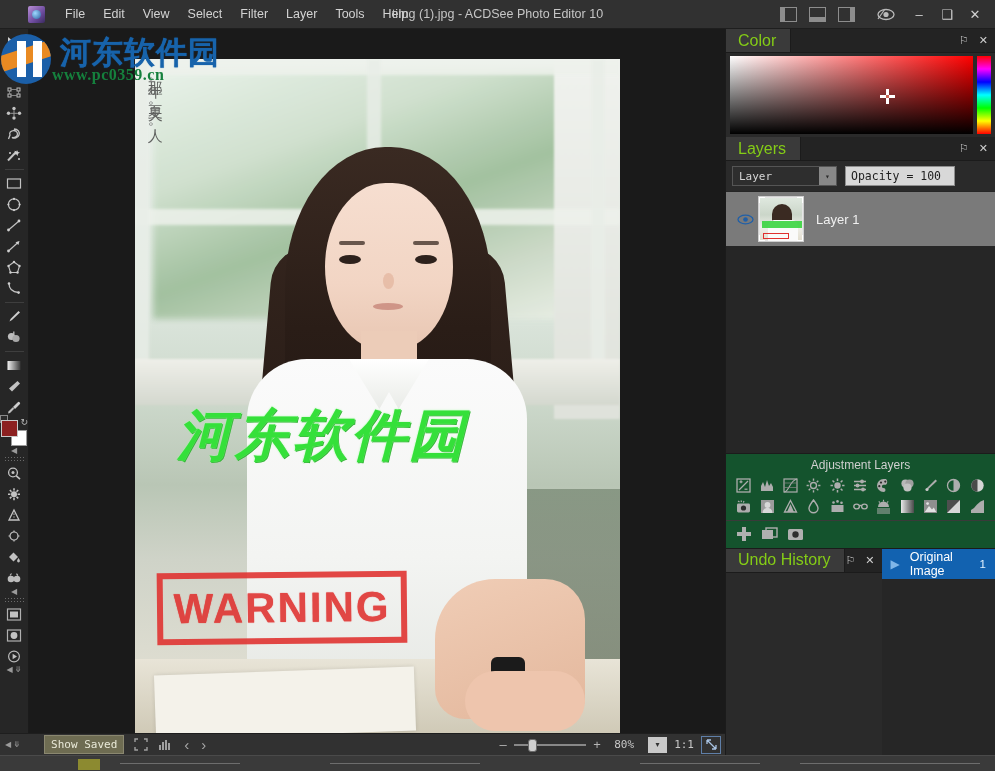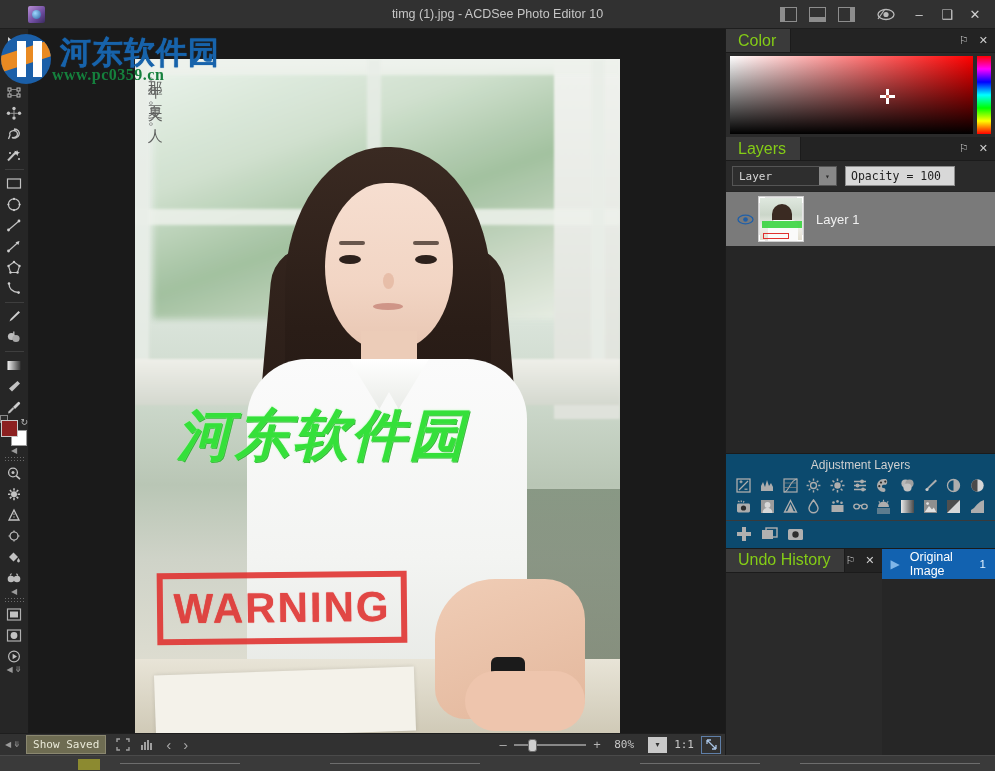--- a/index.html
+++ b/index.html
@@ -161,21 +161,21 @@
     text-shadow:0 0 1px #e0302e;
   }
 
   
   .bottombar{
     position:absolute;left:0;bottom:16px;height:22px;width:725px;
     background:#313131;display:flex;align-items:center;border-top:1px solid #1e1e1e;
   }
   .bb-arrows{display:flex;align-items:center;gap:3px;margin-left:5px;color:#9a9a9a;font-size:8px;}
   .showsaved{
-    margin-left:6px;background:#6e6c52;color:#e9e9d8;font-size:11px;
+    margin-left:24px;background:#6e6c52;color:#e9e9d8;font-size:11px;
     font-family:"DejaVu Sans Mono","Liberation Mono",monospace;
     padding:2px 6px;border:1px solid #8a8770;cursor:pointer;white-space:nowrap;
   }
   .bb-ic{margin-left:10px;color:#9f9f9f;cursor:pointer;display:flex;align-items:center;}
   .bb-nav{margin-left:12px;color:#a8a8a8;font-size:15px;cursor:pointer;}
   .zoomgroup{margin-left:auto;display:flex;align-items:center;padding-right:4px;}
   .zg-btn{color:#b5b5b5;font-size:13px;width:14px;text-align:center;cursor:pointer;}
   .slider{position:relative;width:72px;height:12px;margin:0 4px;cursor:pointer;}
   .slider .track{position:absolute;left:0;right:0;top:5px;height:2px;background:#888;}
   .slider .knob{position:absolute;left:14px;top:0;width:9px;height:13px;border-radius:3px;
@@ -246,41 +246,51 @@
   .layer-thumb .mini:before{content:"";position:absolute;left:12px;top:6px;width:20px;height:30px;
     border-radius:10px 10px 6px 6px;background:#3a2a22;}
   .layer-thumb .mini:after{content:"";position:absolute;left:8px;top:22px;width:30px;height:22px;background:#fafafa;border-radius:6px 6px 0 0;}
   .lt-green{position:absolute;left:3px;top:24px;width:40px;height:7px;background:#3ad43f;opacity:.9;z-index:3;}
   .lt-red{position:absolute;left:4px;top:36px;width:26px;height:6px;border:1px solid #e0302e;z-index:3;}
   .lt-corner{position:absolute;width:7px;height:7px;border:2px solid #fff;z-index:4;}
   .layer-name{margin-left:12px;color:#f0f0f0;font-size:13px;}
   .layers-empty{flex:1;background:#262626;}
 
   
-  .adj-wrap{flex:0 0 auto;background:#0c4a6e;border-top:1px solid #1b1b1b;padding-bottom:3px;}
+  .adj-wrap{flex:0 0 auto;background:#14532d;border-top:1px solid #1b1b1b;padding-bottom:3px;}
   .adj-title{text-align:center;color:#d0d0d0;font-size:12px;padding:4px 0 3px;}
   .adj-grid{display:grid;grid-template-columns:repeat(11,1fr);padding:0 6px;gap:0;}
   .adj-ic{height:21px;display:flex;align-items:center;justify-content:center;cursor:pointer;color:#adadad;}
   .adj-bottom{display:flex;align-items:center;gap:9px;padding:5px 0 3px 10px;border-top:1px solid #3a3a3a;margin-top:3px;}
   .adj-bottom .b{color:#b0b0b0;cursor:pointer;display:flex;}
 
   
   .undo-wrap{flex:1;display:flex;flex-direction:row;background:#2a2a2a;border-top:1px solid #1b1b1b;min-height:0;}
   .undo-list{flex:1;background:#262626;min-height:0;}
   .undo-row{height:30px;background:#1262b0;display:flex;align-items:center;padding:0 9px;color:#fff;font-size:12.5px;cursor:pointer;}
   .undo-row .play{color:#7fb6e8;margin-right:10px;font-size:12px;}
   .undo-row .num{margin-left:auto;font-size:11.5px;color:#dff0ff;}
 </style>
 </head>
 <body>
 
 <div id="app">
 
   <div class="titlebar">
     <div class="app-logo"></div>
+    <div class="menubar">
+      <div class="mi">File</div>
+      <div class="mi">Edit</div>
+      <div class="mi">View</div>
+      <div class="mi">Select</div>
+      <div class="mi">Filter</div>
+      <div class="mi">Layer</div>
+      <div class="mi">Tools</div>
+      <div class="mi">Help</div>
+    </div>
     <div class="win-title">timg (1).jpg - ACDSee Photo Editor 10</div>
     <div class="tb-right">
       <div class="layout-btn l"></div>
       <div class="layout-btn b"></div>
       <div class="layout-btn r"></div>
       <div class="eye-btn">
         <svg width="18" height="13" viewBox="0 0 18 13">
             <ellipse cx="9" cy="6.5" rx="8" ry="5" fill="none" stroke="#b9b9b9" stroke-width="1.3"></ellipse>
             <circle cx="9" cy="6.5" r="2.6" fill="#b9b9b9"></circle>
             <path d="M1 11 L8 1" stroke="#b9b9b9" stroke-width="1.2" fill="none"></path>

